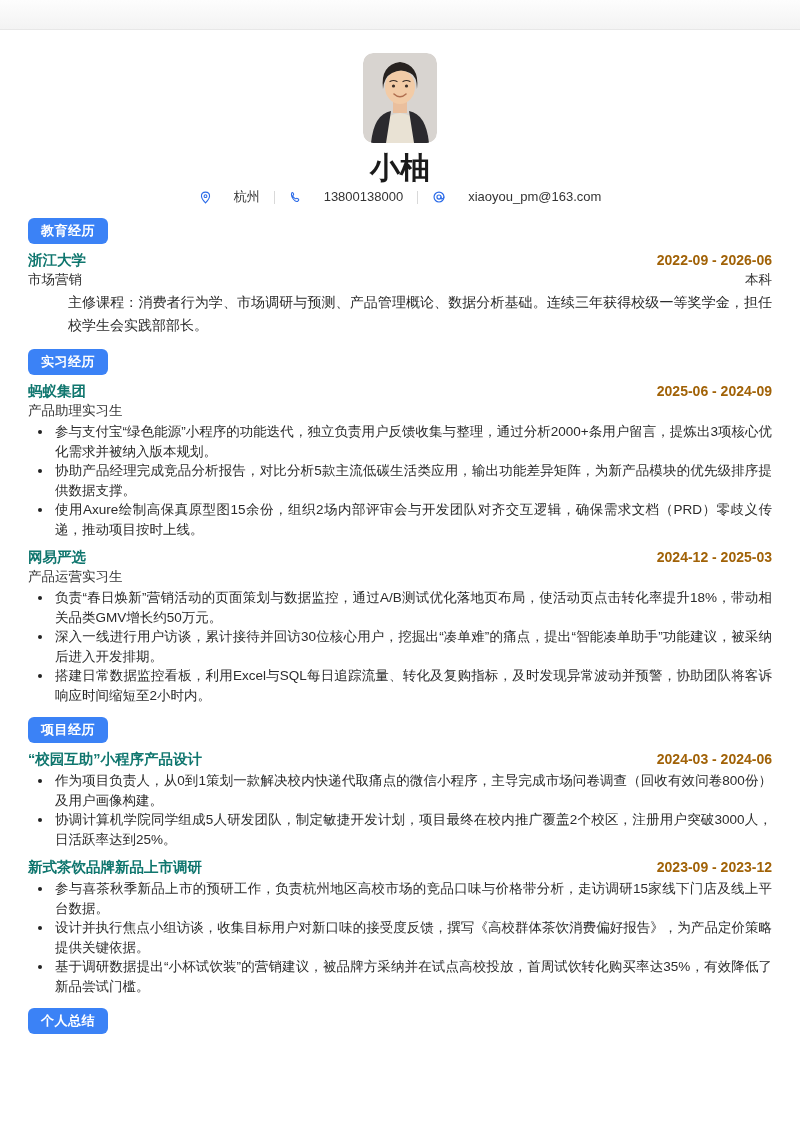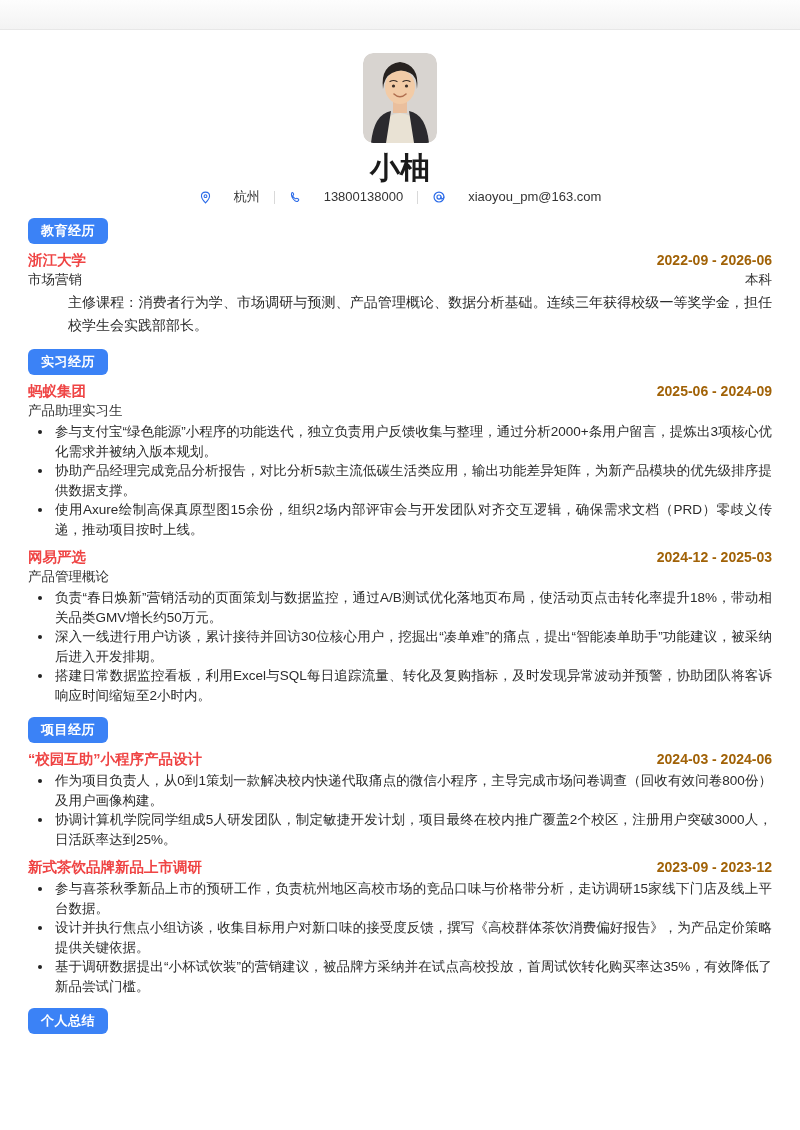--- a/index.html
+++ b/index.html
@@ -32,21 +32,21 @@
   .section{ margin-top:12px; }
   .section.first{ margin-top:12px; }
   .badge{
     display:inline-block; background:#3b82f6; color:#ffffff;
     font-size:13px; font-weight:bold; line-height:16px;
     padding:5px 13px; border-radius:6px; letter-spacing:0.5px;
   }
   .entry{ margin-top:7px; }
   .entry + .entry{ margin-top:9px; }
   .entry-head{ display:flex; justify-content:space-between; align-items:baseline; }
-  .entry-title{ font-size:14.5px; font-weight:bold; color:#ef4444; line-height:18px; }
+  .entry-title{ font-size:14.5px; font-weight:bold; color:#0f766e; line-height:18px; }
   .entry-date{ font-size:14px; font-weight:bold; color:#a16207; line-height:18px; white-space:nowrap; }
   .entry-sub{ display:flex; justify-content:space-between; font-size:13.5px; color:#333; line-height:17px; margin-top:2px; }
   .entry-desc{ margin-top:3px; font-size:14px; color:#2b2b2b; line-height:23px; text-align:justify;margin-left:40px; }
 
   ul.bullets{ list-style:none; margin-top:3px; }
   ul.bullets li{
     position:relative; padding-left:27px; font-size:13.5px; color:#2b2b2b;
     line-height:19.5px; text-align:justify;
   }
   ul.bullets li::before{
@@ -138,21 +138,21 @@
         <li>使用Axure绘制高保真原型图15余份，组织2场内部评审会与开发团队对齐交互逻辑，确保需求文档（PRD）零歧义传递，推动项目按时上线。</li>
       </ul>
     </div>
 
     <div class="entry">
       <div class="entry-head">
         <span class="entry-title">网易严选</span>
         <span class="entry-date">2024-12 - 2025-03</span>
       </div>
       <div class="entry-sub">
-        <span>产品管理概论</span>
+        <span>产品运营实习生</span>
       </div>
       <ul class="bullets">
         <li>负责“春日焕新”营销活动的页面策划与数据监控，通过A/B测试优化落地页布局，使活动页点击转化率提升18%，带动相关品类GMV增长约50万元。</li>
         <li>深入一线进行用户访谈，累计接待并回访30位核心用户，挖掘出“凑单难”的痛点，提出“智能凑单助手”功能建议，被采纳后进入开发排期。</li>
         <li>搭建日常数据监控看板，利用Excel与SQL每日追踪流量、转化及复购指标，及时发现异常波动并预警，协助团队将客诉响应时间缩短至2小时内。</li>
       </ul>
     </div>
   </div>
 
   <div class="section">

